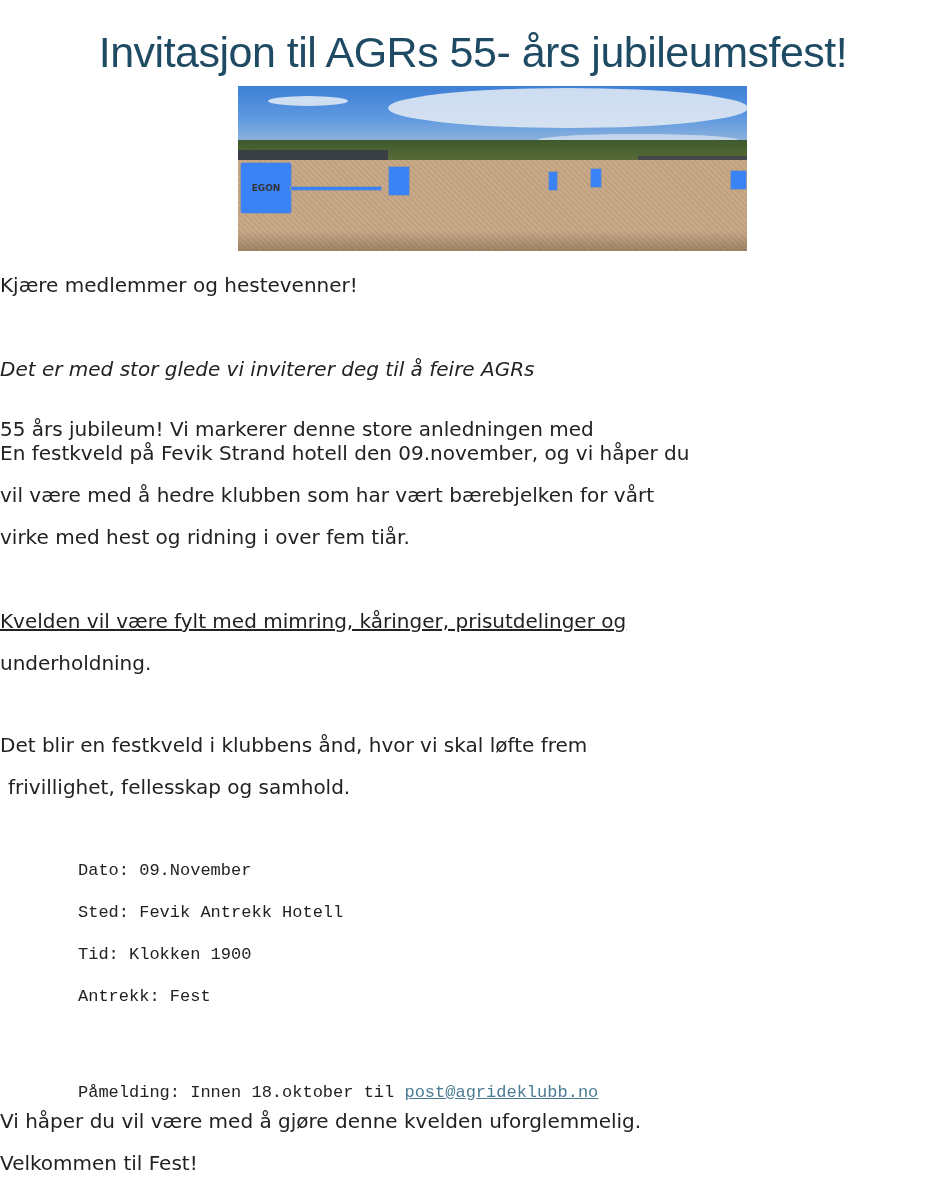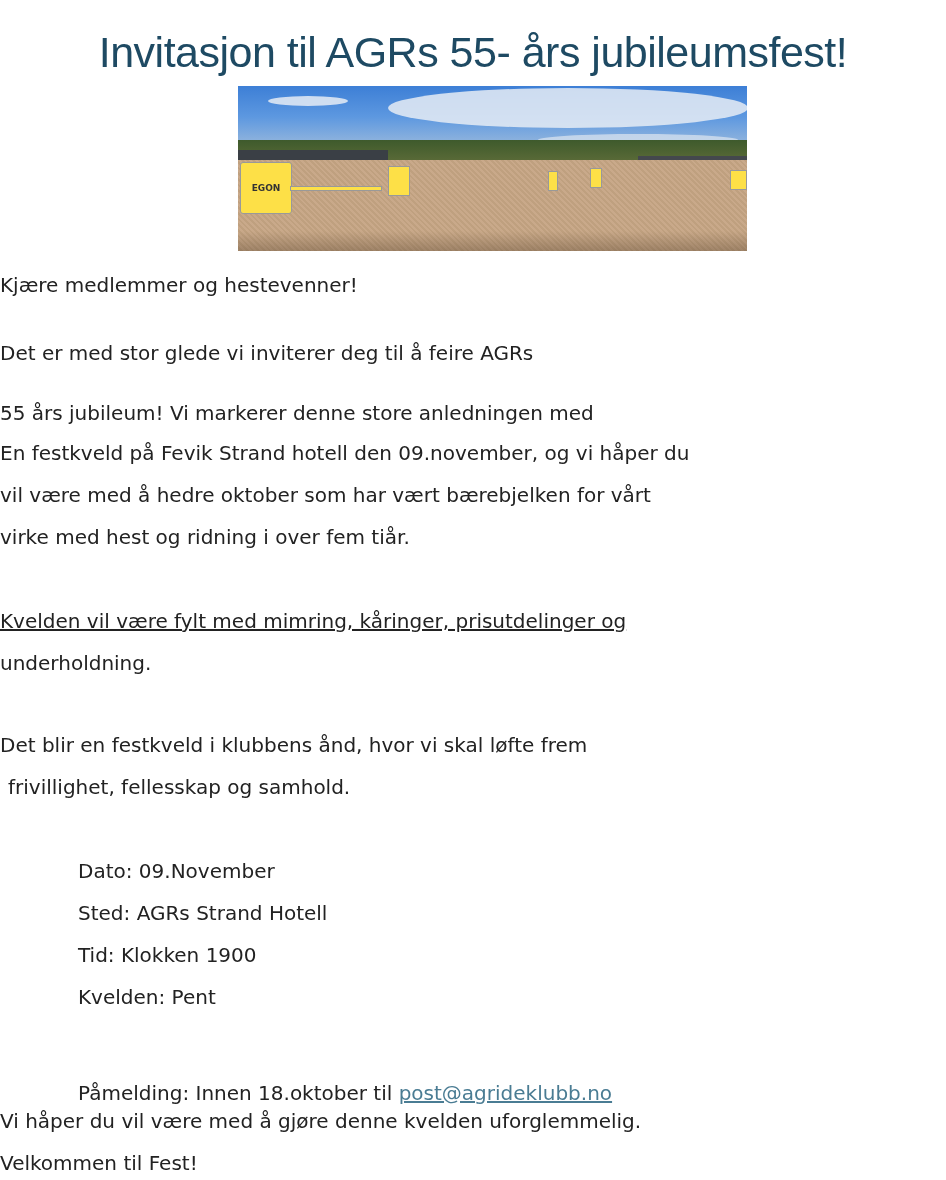--- a/index.html
+++ b/index.html
@@ -5,23 +5,23 @@
   html, body { margin:0; padding:0; background:#ffffff; }
   body { width:946px; height:1180px; overflow:hidden; position:relative; font-family:"DejaVu Sans", sans-serif; color:#222; }
   .title { position:absolute; left:0; top:28px; width:946px; text-align:center; font-family:"Liberation Sans", sans-serif; font-size:43px; color:#1e4a63; letter-spacing:-0.5px; }
   .photo { position:absolute; left:238px; top:86px; width:509px; height:165px; overflow:hidden; }
   .sky { position:absolute; left:0; top:0; width:100%; height:62px; background:linear-gradient(180deg,#3d7fd6 0%, #5d98e0 50%, #9ab9dc 100%); }
   .cloud { position:absolute; border-radius:50%; background:rgba(230,236,245,0.85); }
   .trees { position:absolute; left:0; top:54px; width:100%; height:22px; background:linear-gradient(180deg,#3e5a2c,#5b6b38); }
   .building { position:absolute; background:#3a3f45; }
   .sand { position:absolute; left:0; top:74px; width:100%; height:91px; background:repeating-linear-gradient(45deg,#c9a98a 0 2px,#bfa07f 2px 4px), #c8a889; }
   .sand-shade { position:absolute; left:0; bottom:0; width:100%; height:20px; background:linear-gradient(180deg,rgba(0,0,0,0),rgba(80,60,40,0.35)); }
-  .fence { position:absolute; background:#fde047; border:1px solid #999; }
+  .fence { position:absolute; background:#3b82f6; border:1px solid #999; }
   .text { position:absolute; left:0; width:946px; text-align:left; font-size:20px; line-height:42px; color:#222; }
-  .left { position:absolute; left:78px; font-size:20px; line-height:42px; color:#222; }
+  .left { position:absolute; left:78px; font-size:17px; line-height:42px; color:#222;font-family:Liberation Mono, monospace; }
   .link { color:#4a7c93; text-decoration:underline; }
 </style>
 </head>
 <body>
 
 <div class="title">Invitasjon til AGRs 55- års jubileumsfest!</div>
 
 <div class="photo">
   <div class="sky"></div>
   <div class="cloud" style="left:150px;top:2px;width:360px;height:40px;"></div>
@@ -37,41 +37,41 @@
   <div class="fence" style="left:52px;top:100px;width:90px;height:3px;"></div>
   <div class="fence" style="left:150px;top:80px;width:20px;height:28px;"></div>
   <div class="fence" style="left:310px;top:85px;width:8px;height:18px;"></div>
   <div class="fence" style="left:352px;top:82px;width:10px;height:18px;"></div>
   <div class="fence" style="left:492px;top:84px;width:15px;height:18px;"></div>
 </div>
 
 <div class="text" style="top:264px;">Kjære medlemmer og hestevenner!</div>
 
 <div>
-  <div class="text" style="top:332px;">Det er med stor glede vi inviterer deg til å feire AGRs</div>
-  <div class="text" style="top:392px;">55 års jubileum! Vi markerer denne store anledningen med</div>
+  <div class="text" style="top:348px;font-style:italic;">Det er med stor glede vi inviterer deg til å feire AGRs</div>
+  <div class="text" style="top:408px;">55 års jubileum! Vi markerer denne store anledningen med</div>
   <div class="text" style="top:432px;">En festkveld på Fevik Strand hotell den 09.november, og vi håper du</div>
-  <div class="text" style="top:474px;">vil være med å hedre oktober som har vært bærebjelken for vårt</div>
+  <div class="text" style="top:474px;">vil være med å hedre klubben som har vært bærebjelken for vårt</div>
   <div class="text" style="top:516px;">virke med hest og ridning i over fem tiår.</div>
 </div>
 
 <div>
   <div class="text" style="top:600px;text-decoration:underline;">Kvelden vil være fylt med mimring, kåringer, prisutdelinger og</div>
   <div class="text" style="top:642px;">underholdning.</div>
 </div>
 
 <div>
   <div class="text" style="top:724px;">Det blir en festkveld i klubbens ånd, hvor vi skal løfte frem</div>
   <div class="text" style="top:766px;padding-left:8px;">frivillighet, fellesskap og samhold.</div>
 </div>
 
 <div>
   <div class="left" style="top:850px;">Dato: 09.November</div>
-  <div class="left" style="top:892px;">Sted: AGRs Strand Hotell</div>
+  <div class="left" style="top:892px;">Sted: Fevik Antrekk Hotell</div>
   <div class="left" style="top:934px;">Tid: Klokken 1900</div>
-  <div class="left" style="top:976px;">Kvelden: Pent</div>
+  <div class="left" style="top:976px;">Antrekk: Fest</div>
   <div class="left" style="top:1072px;white-space:pre;"><span>Påmelding: Innen 18.oktober til </span><a class="link">post@agrideklubb.no</a></div>
 </div>
 
 <div>
   <div class="text" style="top:1100px;">Vi håper du vil være med å gjøre denne kvelden uforglemmelig.</div>
   <div class="text" style="top:1142px;">Velkommen til Fest!</div>
 </div>
 
 </body></html>

